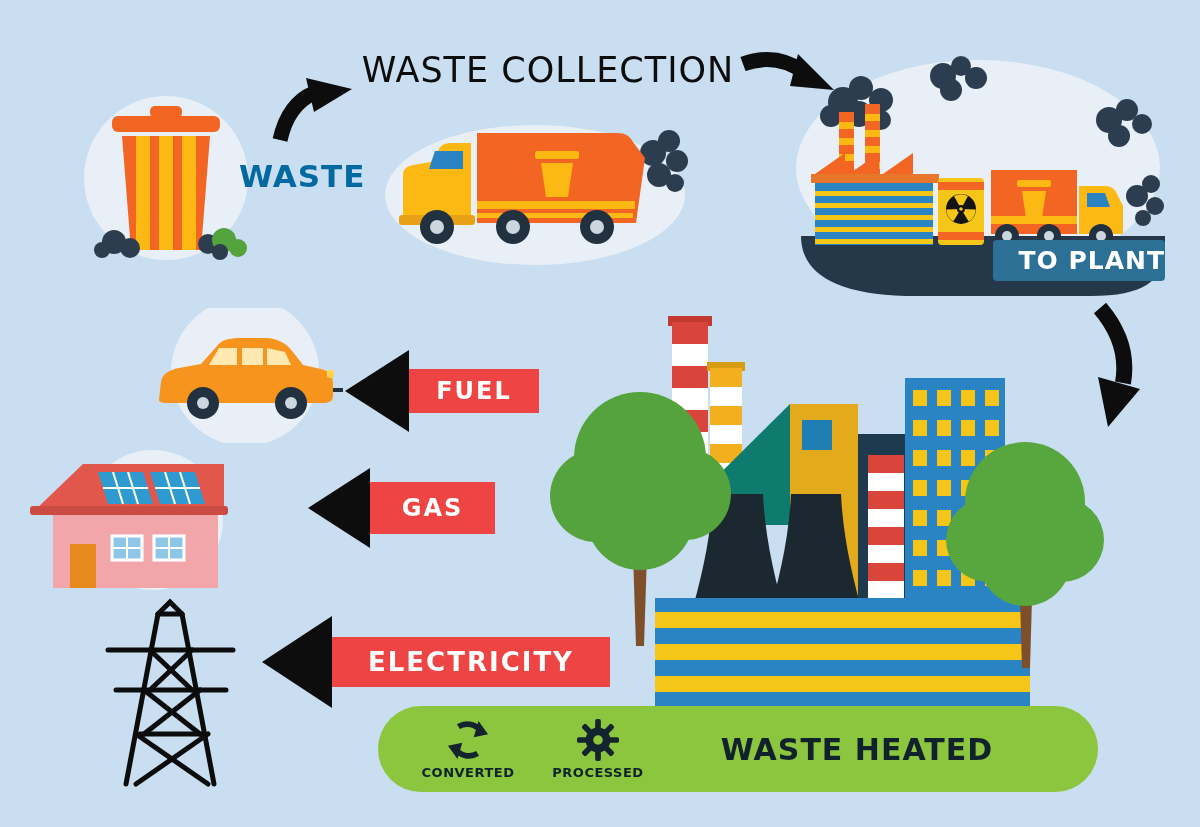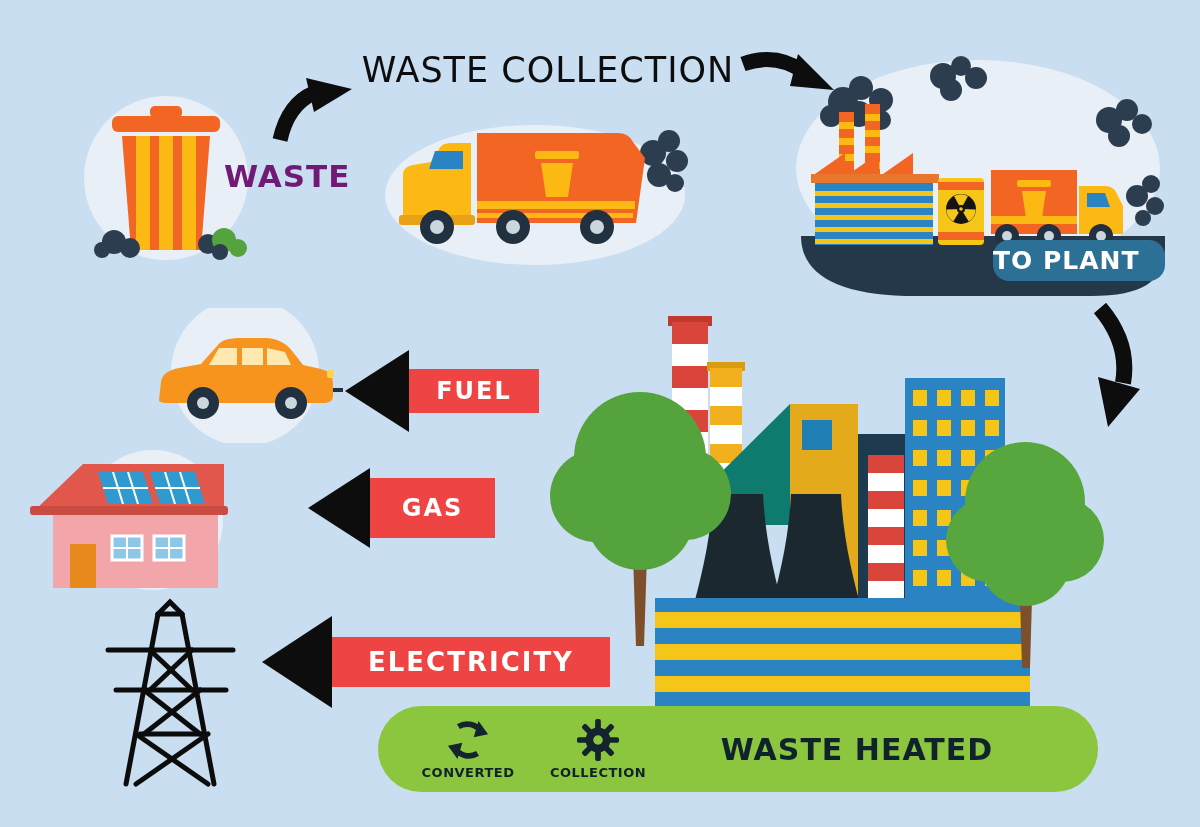--- a/index.html
+++ b/index.html
@@ -1,23 +1,23 @@
 <!DOCTYPE html>
 <html><head>
 <meta charset="utf-8">
 <style>
   * { margin:0; padding:0; box-sizing:border-box; }
   html,body { width:1200px; height:827px; }
   body { font-family:"DejaVu Sans","Liberation Sans",sans-serif; background:#c9def0; }
   .canvas { position:relative; width:1200px; height:827px; background:#c9def0; overflow:hidden; }
   .abs { position:absolute; }
   .page-title { left:338px; top:50px; width:420px; text-align:center; font-size:35px; letter-spacing:1px; font-weight:400; color:#0d0d0d; }
-  .waste-label { left:224px; top:158px; font-size:31px; font-weight:700; letter-spacing:1px; color:#701a75;text-align:center; }
-  .to-plant-badge { left:993px; top:240px; width:172px; height:41px; line-height:41px; text-align:left;
-    background:#2d7096; border-radius:16px; color:#fff; font-weight:700; font-size:25px; letter-spacing:1px; }
+  .waste-label { left:239px; top:158px; font-size:31px; font-weight:700; letter-spacing:1px; color:#0369a1;text-align:center; }
+  .to-plant-badge { left:993px; top:240px; width:172px; height:41px; line-height:41px; text-align:right;
+    background:#2d7096; border-radius:4px; color:#fff; font-weight:700; font-size:25px; letter-spacing:1px; }
   
   .out-arrow { position:absolute; display:flex; align-items:center; }
   .out-arrow .head { width:0; height:0; border-style:solid; border-color:transparent #0d0d0d transparent transparent; }
   .out-arrow .shaft { background:#ef4444; display:flex; align-items:center; justify-content:center;
     color:#fff; font-weight:700; letter-spacing:2px; }
   
   .process-banner { left:378px; top:706px; width:720px; height:86px; background:#8cc63e; border-radius:43px;
     display:flex; align-items:center; padding:0 34px 0 38px; }
   .steps { display:flex; gap:26px; }
   .step { display:flex; flex-direction:column; align-items:center; width:104px; }
@@ -297,21 +297,21 @@
             <g transform="rotate(45 22 22)">
               <rect x="19" y="0" width="6" height="12" rx="2"></rect>
                 <rect x="19" y="32" width="6" height="12" rx="2"></rect>
               <rect x="0" y="19" width="12" height="6" rx="2"></rect>
                 <rect x="32" y="19" width="12" height="6" rx="2"></rect>
             </g>
             <circle cx="22" cy="22" r="13"></circle>
           </g>
           <circle cx="22" cy="22" r="5" fill="#8cc63e"></circle>
         </svg>
-        <div class="step-label">COLLECTION</div>
+        <div class="step-label">PROCESSED</div>
       </div>
     </div>
     <div class="process-title">WASTE HEATED</div>
   </div>
 
   <svg class="abs" style="left:145px; top:308px;" width="200" height="135" viewBox="0 0 200 135">
     <circle cx="100" cy="64" r="74" fill="#e9eff7"></circle>
     <path d="M14,92 L16,74 C17,66 24,62 34,60 L56,56 L72,38 C76,32 84,30 96,30 L122,30 C134,31 142,36 148,44 L158,57 L176,61 C184,63 188,68 188,76 L188,88 C188,93 184,95 179,95 L22,95 C17,95 14,94 14,92 Z" fill="#f7941d"></path>
     <polygon points="74,40 118,40 118,57 64,57" fill="#ffe9b0"></polygon>
     <polygon points="122,40 140,44 146,57 122,57" fill="#ffe9b0"></polygon>
@@ -347,21 +347,21 @@
     <rect x="2" y="58" width="198" height="9" rx="3" fill="#c94b42"></rect>
     <rect x="42" y="96" width="26" height="44" fill="#e8891d"></rect>
     <g>
       <rect x="84" y="88" width="30" height="24" fill="#8ec6e8" stroke="#ffffff" stroke-width="3"></rect>
       <rect x="126" y="88" width="30" height="24" fill="#8ec6e8" stroke="#ffffff" stroke-width="3"></rect>
       <path d="M99,88 L99,112 M84,100 L114,100 M141,88 L141,112 M126,100 L156,100" stroke="#ffffff" stroke-width="2"></path>
     </g>
   </svg>
   <div class="out-arrow" style="left:308px; top:468px;">
     <div class="head" style="border-width:40px 62px 40px 0;"></div>
-    <div class="shaft" style="height:60px; min-width:125px; font-size:24px;">GAS</div>
+    <div class="shaft" style="height:52px; min-width:125px; font-size:24px;">GAS</div>
   </div>
 
   <svg class="abs" style="left:88px; top:598px;" width="165" height="190" viewBox="0 0 165 190">
     <g stroke="#0c0c0c" stroke-width="5" fill="none" stroke-linecap="round">
       <path d="M70,16 L82,4 L94,16"></path>
       <path d="M70,16 L94,16"></path>
       <path d="M70,16 L38,186"></path>
       <path d="M94,16 L126,186"></path>
       <path d="M20,52 L145,52"></path>
       <path d="M28,92 L138,92"></path>

